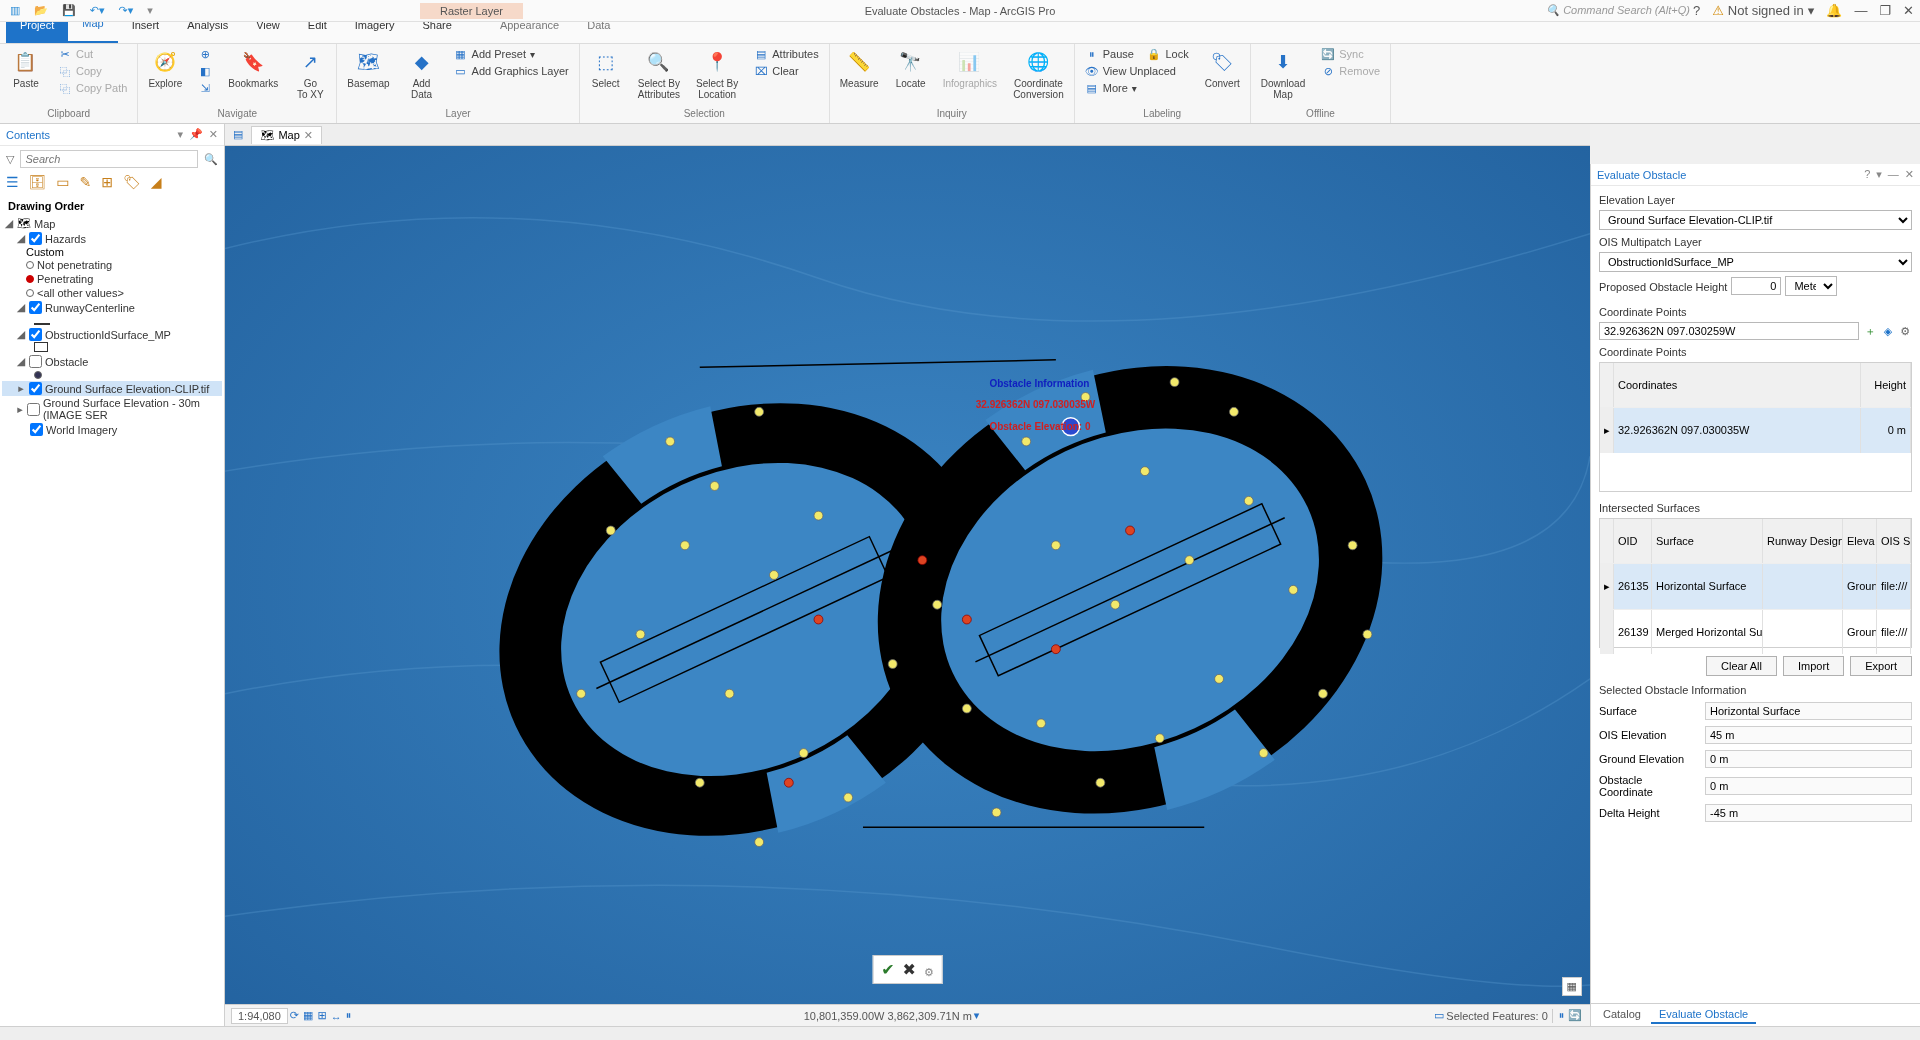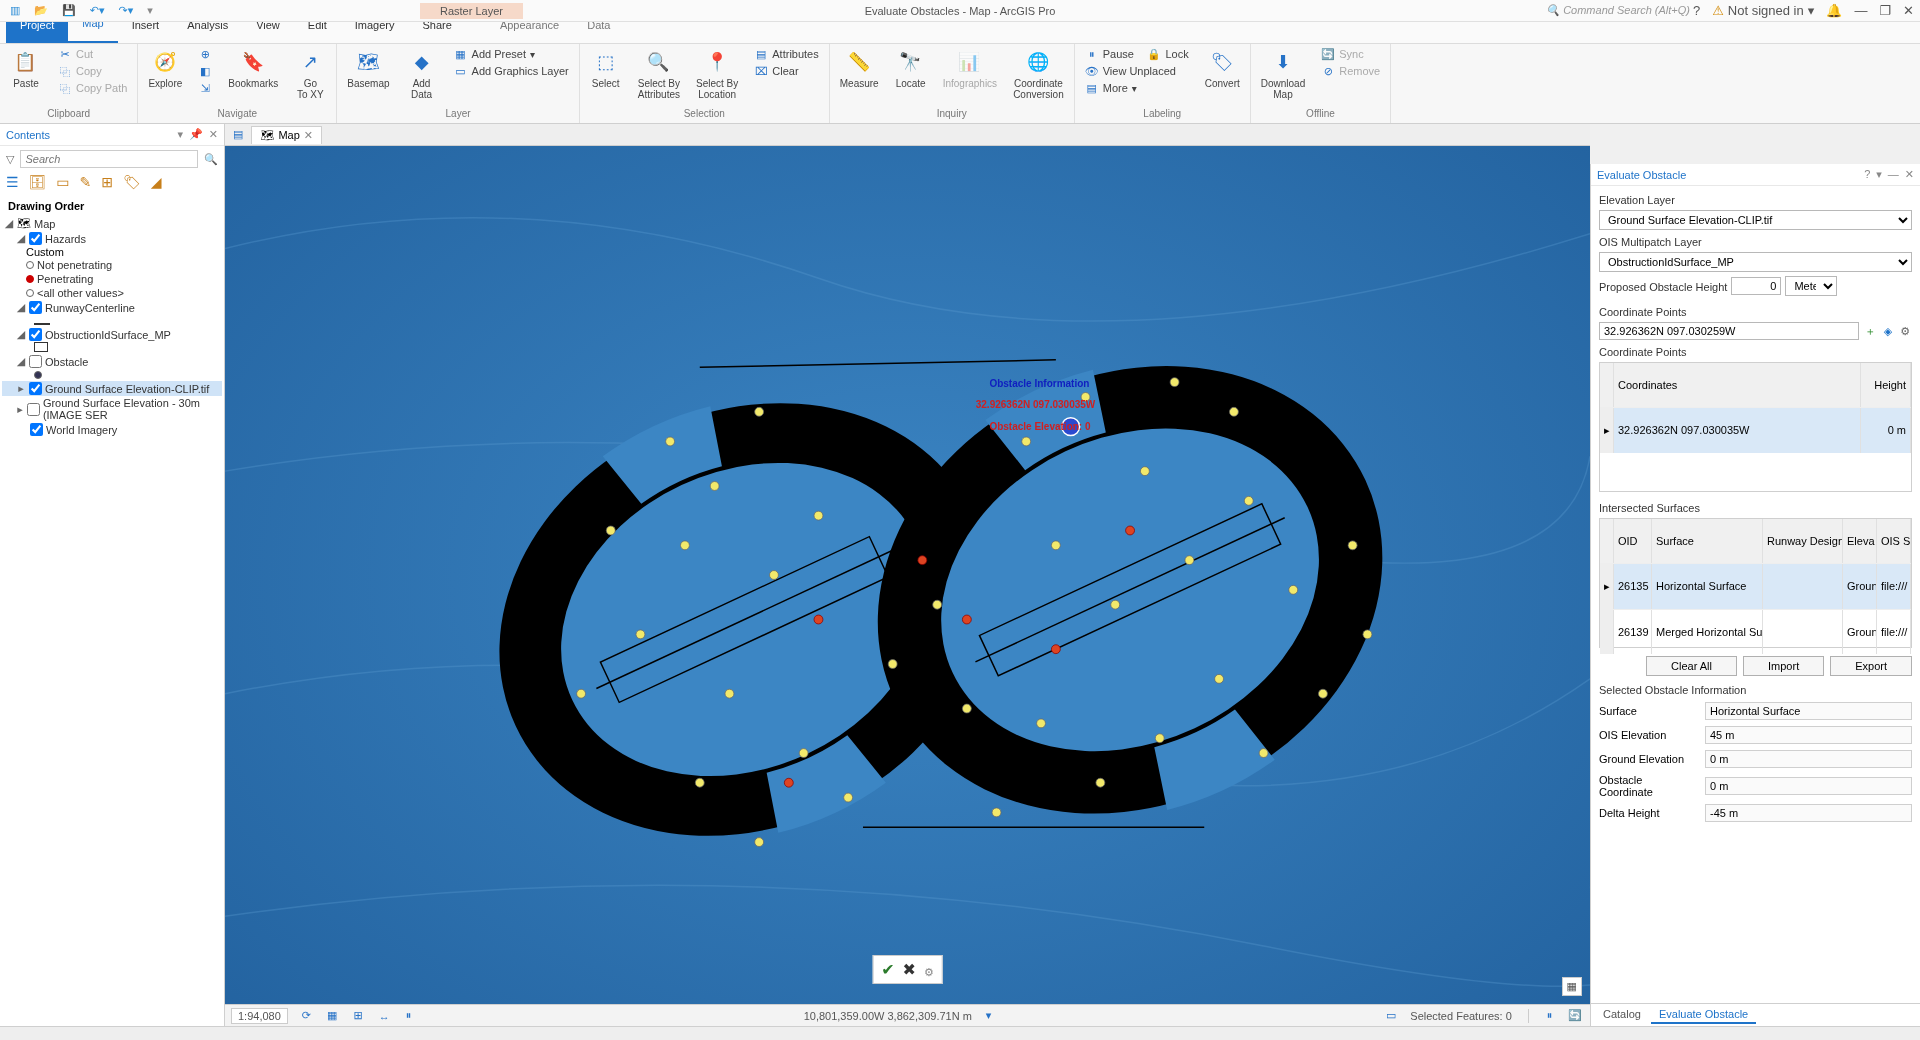--- a/index.html
+++ b/index.html
@@ -79,30 +79,30 @@
 .rp-body { flex: 1; overflow: auto; padding: 6px 8px; display: flex; flex-direction: column; gap: 4px; }
 .rp-label { color: #333; margin-top: 2px; }
 .rp-select, .rp-input { border: 1px solid #b8b8b8; padding: 2px 4px; background: #fff; width: 100%; }
 .rp-row { display: flex; align-items: center; gap: 4px; }
 .rp-table { border: 1px solid #cfcfcf; font-size: 10px; }
 .rp-table .thead { background: #f0f0f0; display: flex; }
 .rp-table .th, .rp-table .td { padding: 16px 4px; border-right: 1px solid #e0e0e0; overflow: hidden; white-space: nowrap; }
 .rp-table .trow { display: flex; border-top: 1px solid #eee; }
 .rp-table .trow.sel { background: #d9e8f7; }
 .rp-buttons { display: flex; justify-content: flex-end; gap: 6px; margin-top: 4px; }
-.rp-buttons button { padding: 3px 24px; border: 1px solid #b0b0b0; background: #f6f6f6; cursor: pointer; }
+.rp-buttons button { padding: 3px 14px; border: 1px solid #b0b0b0; background: #f6f6f6; cursor: pointer; }
 .info-row { display: flex; align-items: center; gap: 6px; margin-top: 2px; }
 .info-row .ilabel { width: 100px; }
 .info-row .ival { flex: 1; border: 1px solid #cfcfcf; padding: 2px 4px; background: #fafafa; }
 .rp-bottomtabs { border-top: 1px solid #cfcfcf; display: flex; padding: 2px 4px; gap: 2px; }
 .rp-bottomtabs .btab { padding: 2px 8px; color: #555; cursor: pointer; }
 .rp-bottomtabs .btab.active { color: #1e73c9; border-bottom: 2px solid #1e73c9; }
 
 
-.statusbar { height: 22px; background: #f3f3f3; border-top: 1px solid #cfcfcf; display: flex; align-items: center; padding: 0 6px; gap: 12px; color: #555; font-size: 10px; }
+.statusbar { height: 22px; background: #f3f3f3; border-top: 1px solid #cfcfcf; display: flex; align-items: center; padding: 0 6px; color: #555; font-size: 10px; }
 .statusbar .scale-box { border: 1px solid #ccc; padding: 1px 6px; background: #fff; }
 .statusbar .spacer { flex: 1; }
 .statusbar .sico { color: #2672c7; cursor: pointer; padding: 0 2px; }
 
 
 .hscroll { height: 14px; background: #eee; border-top: 1px solid #cfcfcf; }
 </style>
 </head>
 <body>
 

